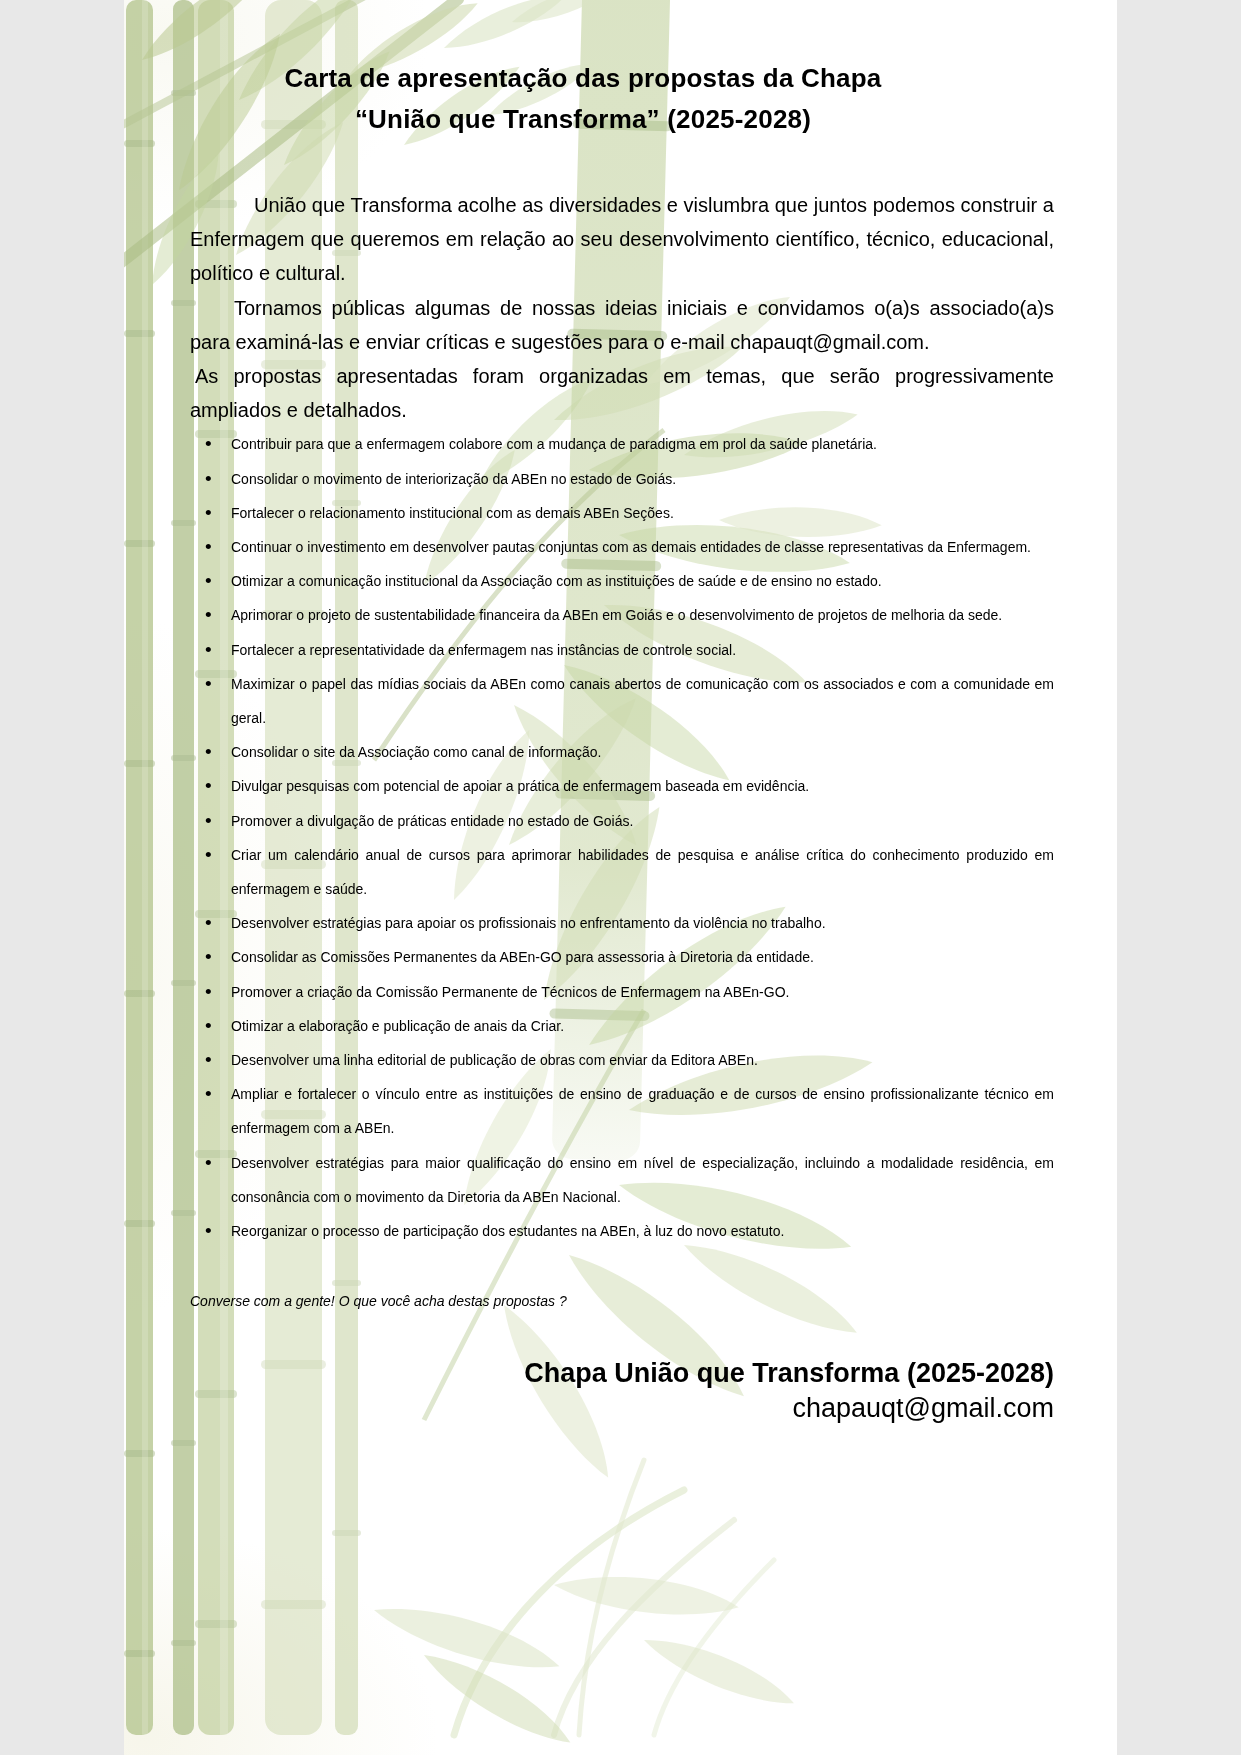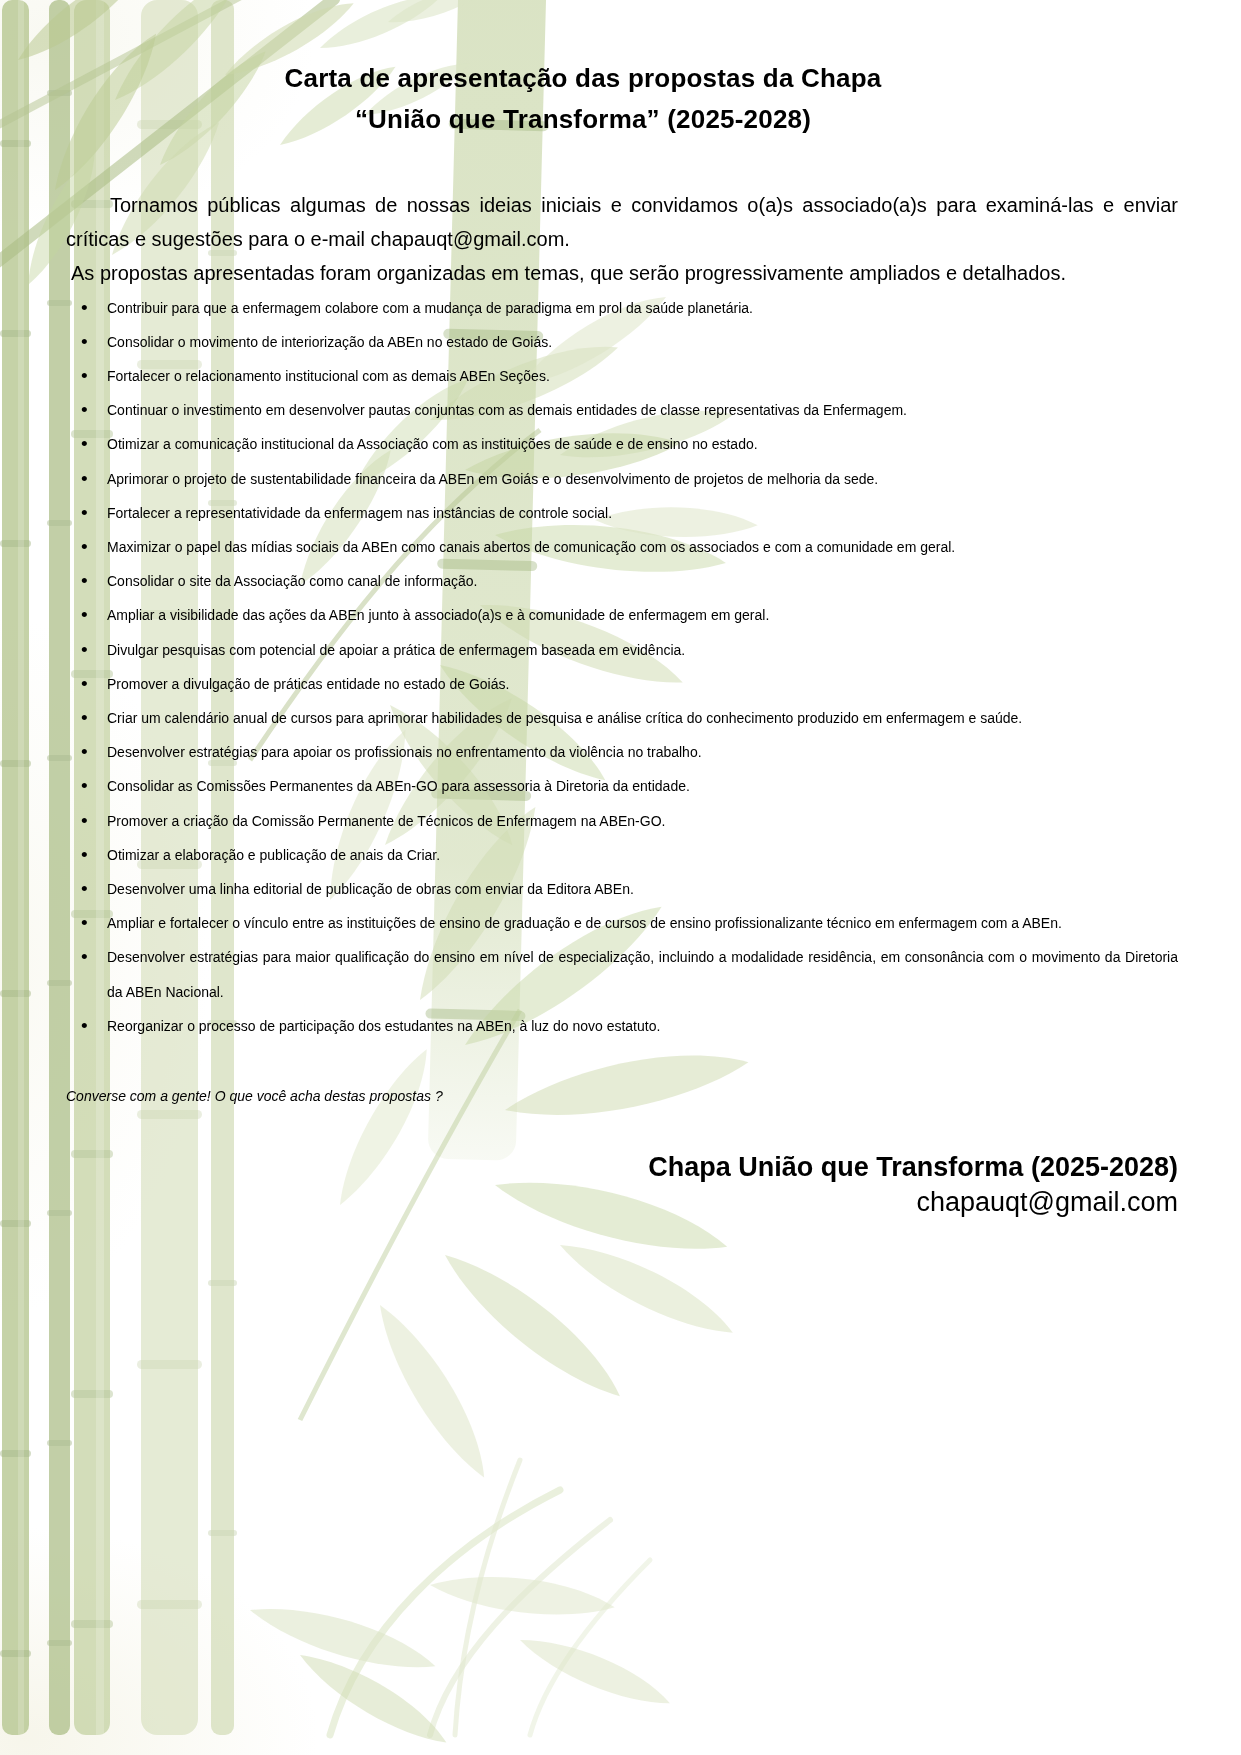--- a/index.html
+++ b/index.html
@@ -1,18 +1,18 @@
 <!DOCTYPE html>
 <html lang="pt"><head>
 <meta charset="utf-8">
 <style>
   html,body{margin:0;padding:0;background:#e8e8e8;}
   .page{
     position:relative;
-    width:1241px;height:1755px;
+    width:993px;height:1755px;
     margin:0 auto;
     background:#ffffff;
     background-image:
       radial-gradient(ellipse 420px 300px at 2% 99%, rgba(240,238,218,.55) 0%, rgba(240,238,218,0) 70%),
       radial-gradient(ellipse 300px 500px at 0% 55%, rgba(245,244,230,.5) 0%, rgba(245,244,230,0) 70%),
       radial-gradient(ellipse 380px 280px at 4% 2%, rgba(243,243,229,.5) 0%, rgba(243,243,229,0) 70%);
     overflow:hidden;
     font-family:"Liberation Sans", sans-serif;
     color:#000;
   }
@@ -219,34 +219,34 @@
     </g>
   </svg>
 
   <div class="content">
 
     <h1 class="title">
       <span>Carta de apresentação das propostas da Chapa</span><br>
       <span>“União que Transforma” (2025-2028)</span>
     </h1>
 
+    <p class="para indent-1">União que Transforma acolhe as diversidades e vislumbra que juntos podemos construir a Enfermagem que queremos em relação ao seu desenvolvimento científico, técnico, educacional, político e cultural.</p>
     <p class="para indent-2">Tornamos públicas algumas de nossas ideias iniciais e convidamos o(a)s associado(a)s para examiná-las e enviar críticas e sugestões para o e-mail chapauqt@gmail.com.</p>
     <p class="para indent-3">As propostas apresentadas foram organizadas em temas, que serão progressivamente ampliados e detalhados.</p>
 
     <ul class="proposals">
         <li>Contribuir para que a enfermagem colabore com a mudança de paradigma em prol da saúde planetária.</li>
         <li>Consolidar o movimento de interiorização da ABEn no estado de Goiás.</li>
         <li>Fortalecer o relacionamento institucional com as demais ABEn Seções.</li>
         <li>Continuar o investimento em desenvolver pautas conjuntas com as demais entidades de classe representativas da Enfermagem.</li>
         <li>Otimizar a comunicação institucional da Associação com as instituições de saúde e de ensino no estado.</li>
         <li>Aprimorar o projeto de sustentabilidade financeira da ABEn em Goiás e o desenvolvimento de projetos de melhoria da sede.</li>
         <li>Fortalecer a representatividade da enfermagem nas instâncias de controle social.</li>
         <li>Maximizar o papel das mídias sociais da ABEn como canais abertos de comunicação com os associados e com a comunidade em geral.</li>
         <li>Consolidar o site da Associação como canal de informação.</li>
-        <li>Ampliar a visibilidade das ações da ABEn junto à associado(a)s e à comunidade de enfermagem em geral.</li>
         <li>Divulgar pesquisas com potencial de apoiar a prática de enfermagem baseada em evidência.</li>
         <li>Promover a divulgação de práticas entidade no estado de Goiás.</li>
         <li>Criar um calendário anual de cursos para aprimorar habilidades de pesquisa e análise crítica do conhecimento produzido em enfermagem e saúde.</li>
         <li>Desenvolver estratégias para apoiar os profissionais no enfrentamento da violência no trabalho.</li>
         <li>Consolidar as Comissões Permanentes da ABEn-GO para assessoria à Diretoria da entidade.</li>
         <li>Promover a criação da Comissão Permanente de Técnicos de Enfermagem na ABEn-GO.</li>
         <li>Otimizar a elaboração e publicação de anais da Criar.</li>
         <li>Desenvolver uma linha editorial de publicação de obras com enviar da Editora ABEn.</li>
         <li>Ampliar e fortalecer o vínculo entre as instituições de ensino de graduação e de cursos de ensino profissionalizante técnico em enfermagem com a ABEn.</li>
         <li>Desenvolver estratégias para maior qualificação do ensino em nível de especialização, incluindo a modalidade residência, em consonância com o movimento da Diretoria da ABEn Nacional.</li>

